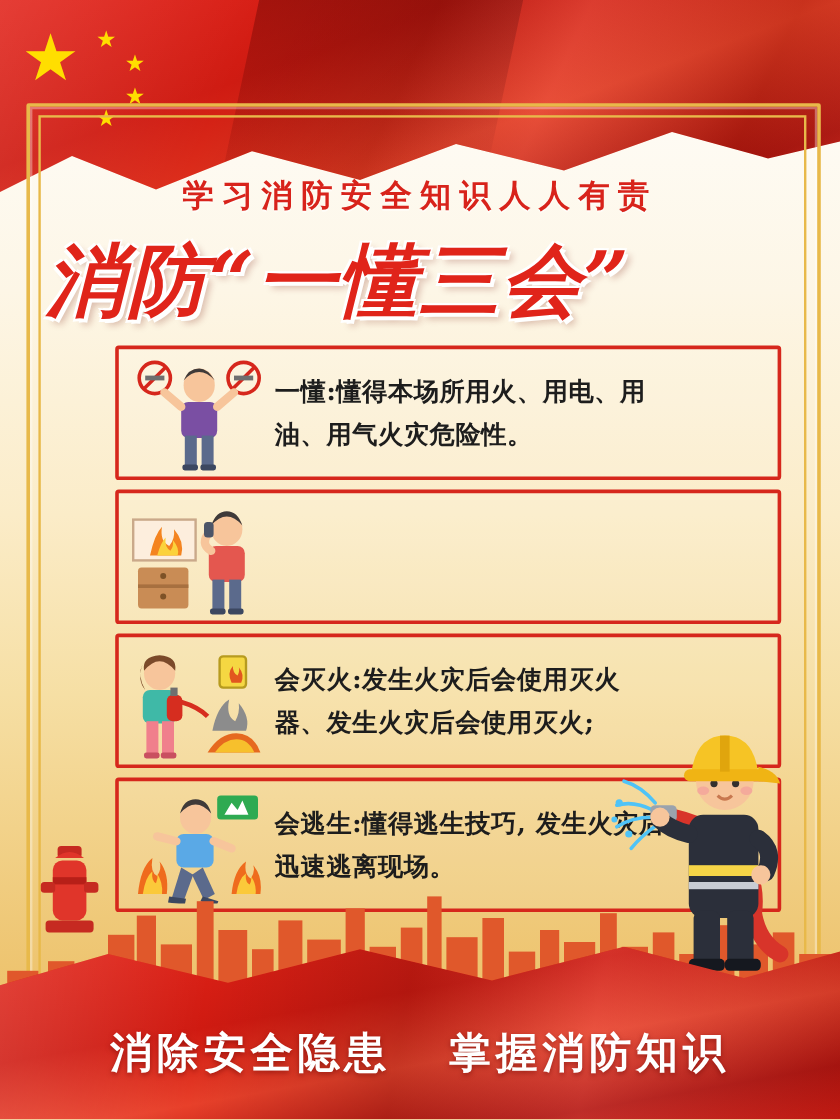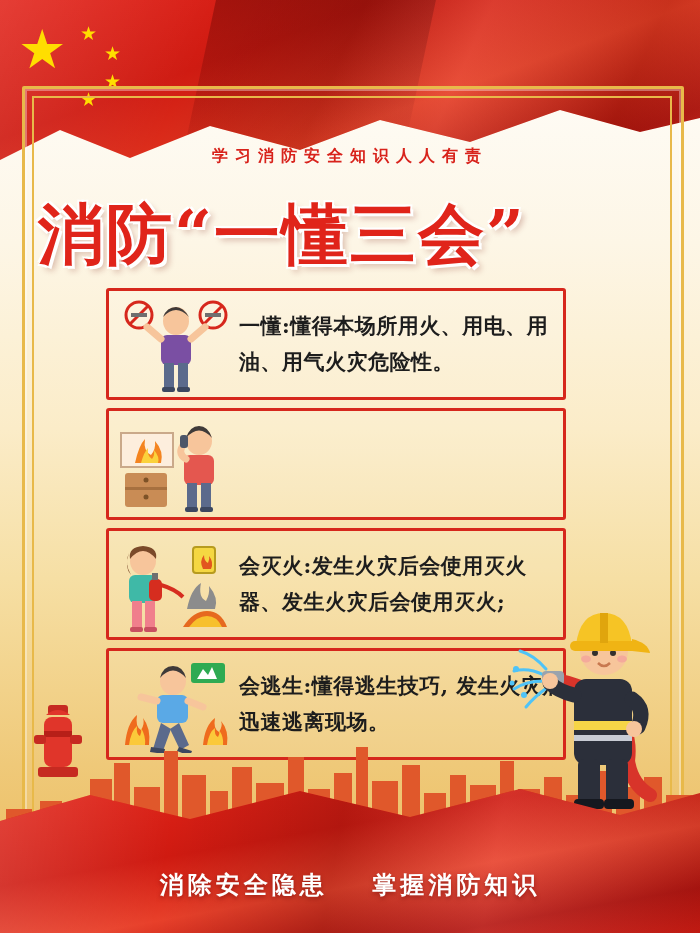--- a/index.html
+++ b/index.html
@@ -48,38 +48,39 @@
   }
   .frame-inner{
     position:absolute;left:32px;top:96px;width:636px;height:730px;
     border:2px solid #e8b94a;
   }
 
   
   .subtitle{
     position:absolute;left:0;top:146px;width:700px;text-align:center;
     font-family:"DejaVu Serif","Liberation Serif",serif;
-    font-size:16px;font-weight:bold;letter-spacing:7px;color:#d8231b;
+    font-size:26px;font-weight:bold;letter-spacing:7px;color:#d8231b;
     text-shadow:0 1px 0 rgba(255,255,255,.6);
   }
   .title{
     position:absolute;left:0;top:190px;width:564px;text-align:center;
     font-family:"DejaVu Serif","Liberation Serif",serif;
     font-size:66px;font-weight:bold;letter-spacing:2px;
     color:#e0241a;
     text-shadow:
       3px 3px 0 #ffffff,
       -2px -2px 0 #ffffff,
       2px -2px 0 #ffffff,
       -2px 2px 0 #ffffff,
       5px 5px 6px rgba(120,20,10,.28);
-  }
-
-  
-  .rows{position:absolute;left:106px;top:288px;width:460px;}
+    font-style: italic;
+  }
+
+  
+  .rows{position:absolute;left:96px;top:288px;width:555px;}
   .row{
     position:relative;height:112px;margin-bottom:8px;
     border:3px solid #d6271c;border-radius:3px;
     background:rgba(255,255,255,0.10);
     box-sizing:border-box;
   }
   .row .txt{
     position:absolute;left:130px;top:50%;transform:translateY(-50%);
     width:335px;text-align:left;
     font-family:"DejaVu Serif","Liberation Serif",serif;
@@ -101,21 +102,21 @@
     clip-path:polygon(0 48px,90px 22px,190px 46px,300px 18px,410px 44px,520px 16px,620px 42px,700px 20px,700px 160px,0 160px);
   }
   .ribbon .sheen{
     position:absolute;inset:0;
     background:linear-gradient(100deg,rgba(255,255,255,.14) 0%,rgba(255,255,255,0) 25%,rgba(0,0,0,.14) 48%,rgba(255,255,255,.10) 70%,rgba(0,0,0,.10) 100%);
     clip-path:inherit;
   }
   .footer{
     position:absolute;left:0;bottom:32px;width:700px;text-align:center;
     font-family:"DejaVu Serif","Liberation Serif",serif;
-    font-size:24px;font-weight:bold;color:#ffffff;letter-spacing:4px;
+    font-size:35px;font-weight:bold;color:#ffffff;letter-spacing:4px;
     text-shadow:0 2px 4px rgba(110,10,5,.55);
   }
   .footer span{margin:0 16px;}
 
   
   .hydrant{position:absolute;left:28px;bottom:146px;width:60px;height:96px;}
   
   .firefighter{position:absolute;right:12px;bottom:120px;width:180px;height:230px;}
 </style>
 </head>

